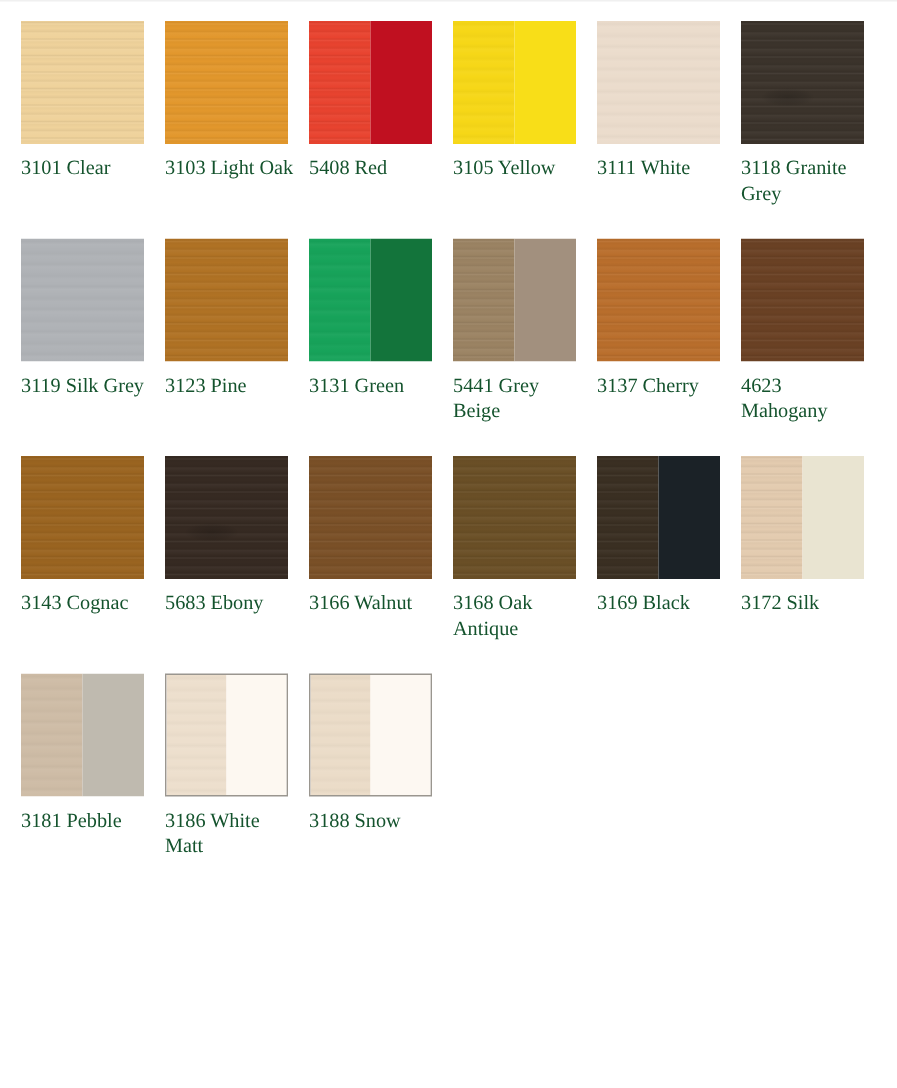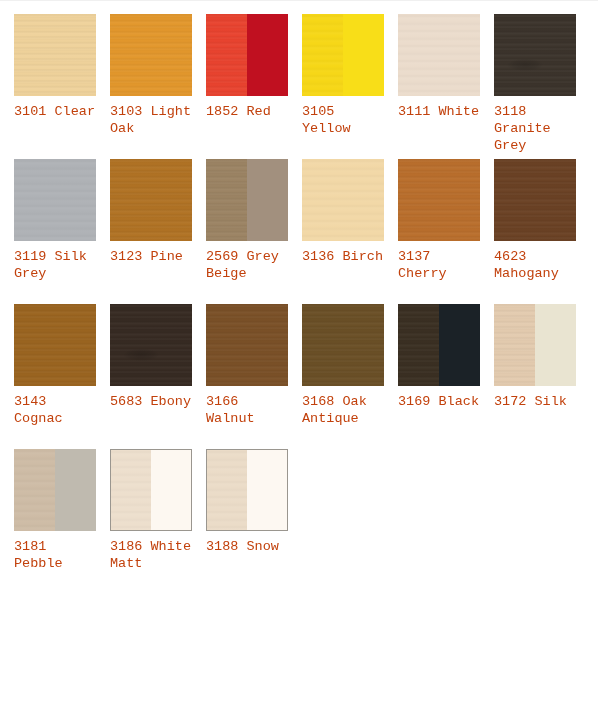--- a/index.html
+++ b/index.html
@@ -103,22 +103,22 @@
         rgba(0,0,0,0.045) 7px,
         rgba(255,255,255,0.04) 8px,
         rgba(0,0,0,0.00) 11px
       );
   }
   .swatch-label {
     margin-top: 7px;
     width: 88px;
     font-size: 13.5px;
     line-height: 17px;
-    color: #c2410c;
-    font-family: Liberation Mono, monospace;
+    color: #14532d;
+    font-family: Liberation Serif, serif;
     white-space: pre-line;
   }
 </style>
 </head>
 <body>
 
 <div id="top-divider"></div>
 
 <div id="swatch-grid">
     <div class="swatch-cell">
@@ -137,21 +137,21 @@
       </div>
       <div class="swatch-label">3103 Light Oak</div>
     </div>
     <div class="swatch-cell">
       <div class="swatch-chip">
         <div class="chip-half chip-left" style="background: rgb(232, 67, 47);">
           <div class="grain"></div>
         </div>
         <div class="chip-half chip-right" style="background: rgb(192, 16, 32);"></div>
       </div>
-      <div class="swatch-label">1852 Red</div>
+      <div class="swatch-label">5408 Red</div>
     </div>
     <div class="swatch-cell">
       <div class="swatch-chip">
         <div class="chip-half chip-left" style="background: rgb(246, 215, 23);">
           <div class="grain soft"></div>
         </div>
         <div class="chip-half chip-right" style="background: rgb(248, 222, 24);"></div>
       </div>
       <div class="swatch-label">3105 Yellow</div>
     </div>
@@ -182,34 +182,35 @@
     <div class="swatch-cell">
       <div class="swatch-chip">
         <div class="chip-half chip-left full" style="background: rgb(176, 114, 36);">
           <div class="grain"></div>
         </div>
       </div>
       <div class="swatch-label">3123 Pine</div>
     </div>
     <div class="swatch-cell">
       <div class="swatch-chip">
+        <div class="chip-half chip-left" style="background: rgb(23, 163, 90);">
+          <div class="grain soft"></div>
+        </div>
+        <div class="chip-half chip-right" style="background: rgb(19, 116, 59);"></div>
+      </div>
+      <div class="swatch-label">3131 Green</div>
+    </div>
+    <div class="swatch-cell">
+      <div class="swatch-chip">
         <div class="chip-half chip-left" style="background: rgb(155, 131, 99);">
           <div class="grain"></div>
         </div>
         <div class="chip-half chip-right" style="background: rgb(162, 144, 126);"></div>
       </div>
-      <div class="swatch-label">2569 Grey Beige</div>
-    </div>
-    <div class="swatch-cell">
-      <div class="swatch-chip">
-        <div class="chip-half chip-left full" style="background: rgb(242, 216, 167);">
-          <div class="grain soft"></div>
-        </div>
-      </div>
-      <div class="swatch-label">3136 Birch</div>
+      <div class="swatch-label">5441 Grey Beige</div>
     </div>
     <div class="swatch-cell">
       <div class="swatch-chip">
         <div class="chip-half chip-left full" style="background: rgb(185, 110, 44);">
           <div class="grain"></div>
         </div>
       </div>
       <div class="swatch-label">3137 Cherry</div>
     </div>
     <div class="swatch-cell">

